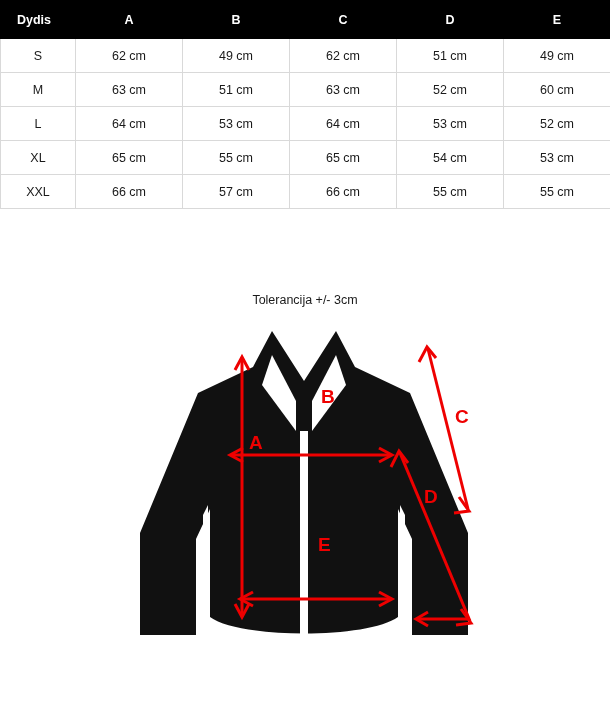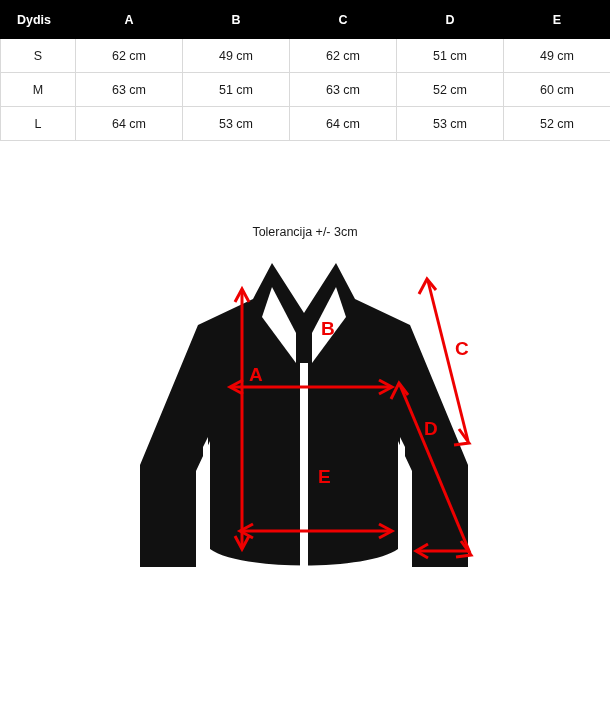--- a/index.html
+++ b/index.html
@@ -115,20 +115,36 @@
       <td>52 cm</td>
       <td>60 cm</td>
     </tr>
     <tr>
       <td class="row-label">L</td>
       <td>64 cm</td>
       <td>53 cm</td>
       <td>64 cm</td>
       <td>53 cm</td>
       <td>52 cm</td>
+    </tr>
+    <tr>
+      <td class="row-label">XL</td>
+      <td>65 cm</td>
+      <td>55 cm</td>
+      <td>65 cm</td>
+      <td>54 cm</td>
+      <td>53 cm</td>
+    </tr>
+    <tr>
+      <td class="row-label">XXL</td>
+      <td>66 cm</td>
+      <td>57 cm</td>
+      <td>66 cm</td>
+      <td>55 cm</td>
+      <td>55 cm</td>
     </tr>
   </tbody>
 </table>
 
 <div class="diagram-wrap">
 
   <div class="tolerance">Tolerancija +/- 3cm</div>
 
   <svg class="jacket-svg" width="610" height="312" viewBox="0 0 610 312">
 

